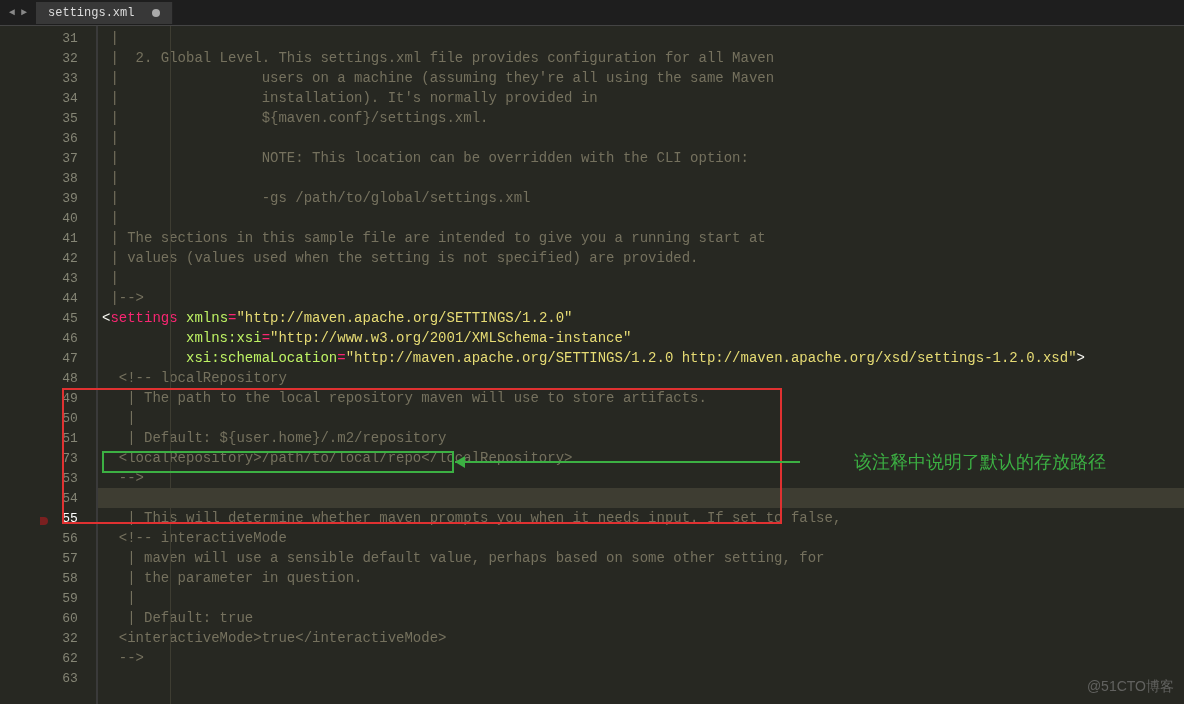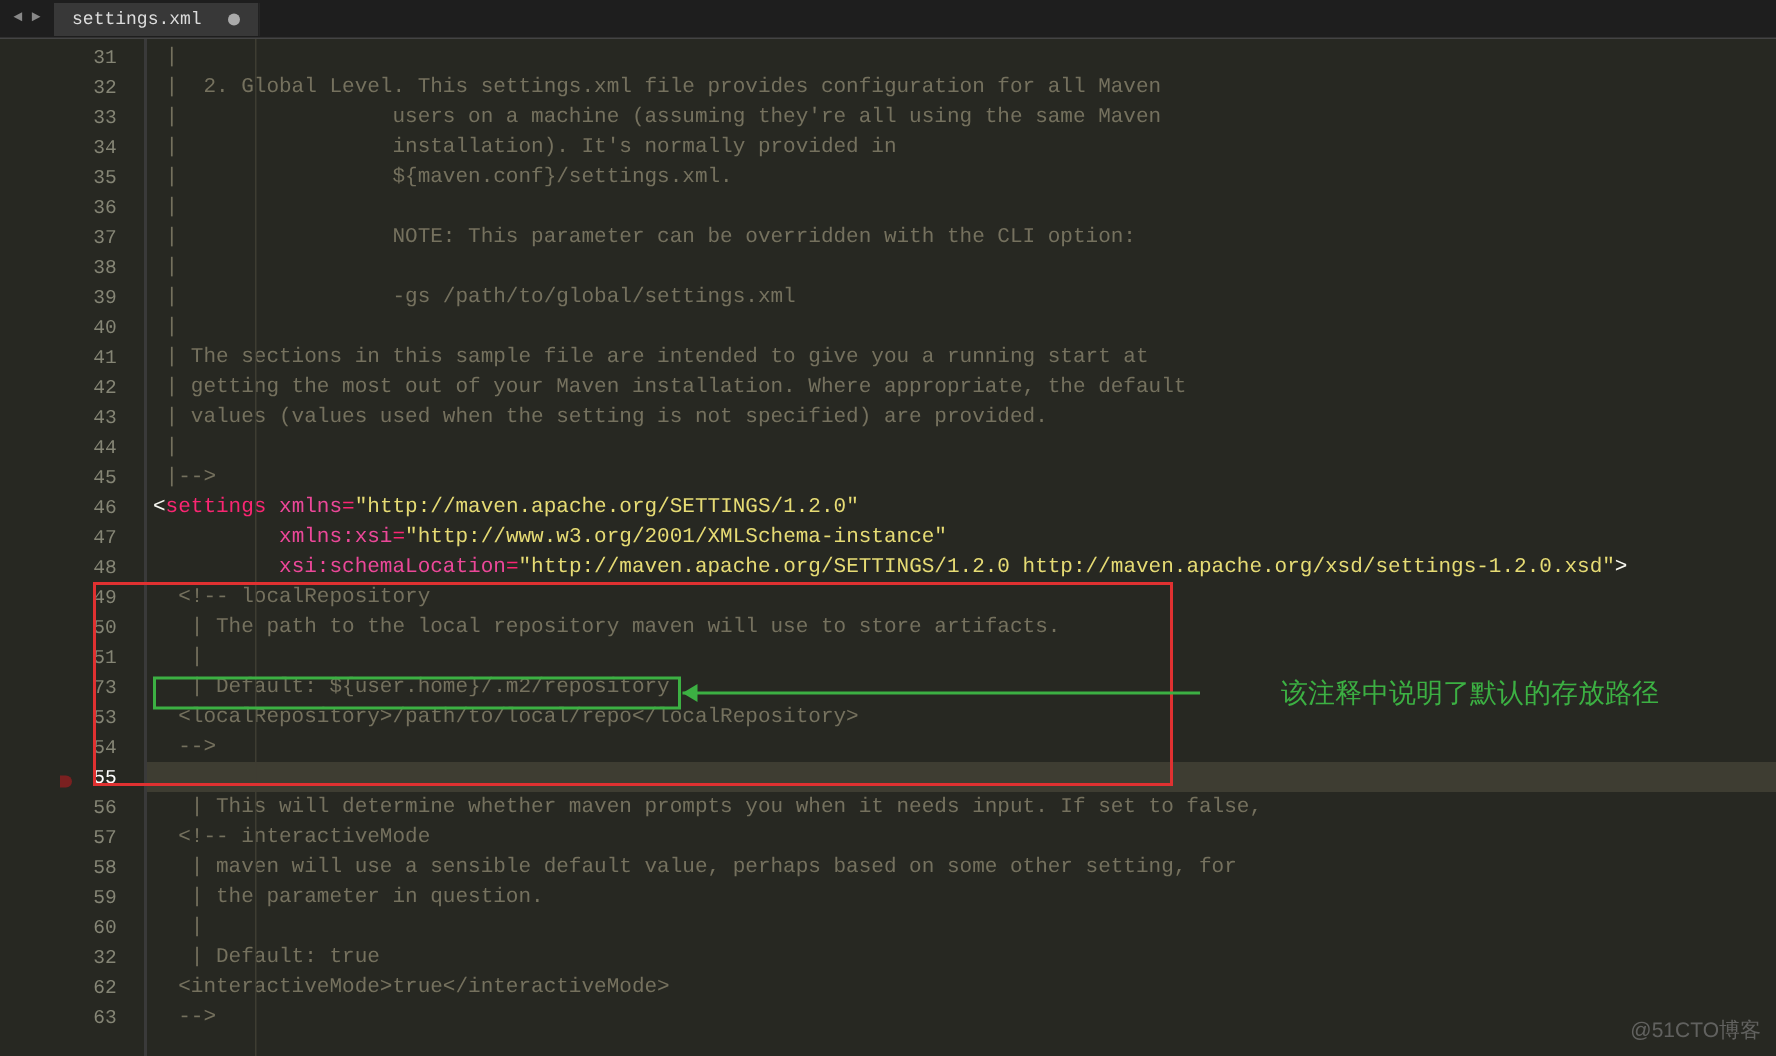--- a/index.html
+++ b/index.html
@@ -14,21 +14,21 @@
 .code-area { flex:1; padding-top:2px; position:relative; }
 .line { height:20px; display:flex; align-items:center; white-space:pre; }
 .gutter .line { justify-content:center; color:#858575; font-size:13px; }
 .gutter .line.active { color:#fff; }
 .ruler { position:absolute; left:72px; top:0; bottom:0; width:1px; background:#3e3d32; }
 .code-area .line { padding-left:4px; }
 .active-line { background:#3e3d32; }
 .c-comment { color:#75715e; }
 .c-bracket { color:#f8f8f2; }
 .c-tag { color:#f92672; }
-.c-attr { color:#ec4899; }
+.c-attr { color:#bef264; }
 .c-op { color:#f92672; }
 .c-str { color:#e6db74; }
 .c-white { color:#f8f8f2; }
 .red-box { position:absolute; border:2px solid #e03131; pointer-events:none; }
 .green-box { position:absolute; border:2px solid #3cb043; pointer-events:none; }
 .arrow-line { position:absolute; height:2px; background:#3cb043; }
 .arrow-head { position:absolute; width:0; height:0; border-top:6px solid transparent; border-bottom:6px solid transparent; }
 .annotation { position:absolute; color:#3cb043; font-size:18px; font-family:"Microsoft YaHei",sans-serif; }
 .watermark { position:absolute; right:10px; bottom:8px; color:#888; font-size:14px; opacity:.6; font-family:"Microsoft YaHei",sans-serif; }
 .gutter-dot { position:absolute; left:-4px; width:8px; height:8px; background:#7a2020; border-radius:0 4px 4px 0; }
@@ -85,26 +85,25 @@
       <div class="line">63</div>
     </div>
   <div class="code-area" id="code">
     <div class="ruler"></div>
   <div class="line"><span class="c-comment"> |</span></div>
       <div class="line"><span class="c-comment"> |  2. Global Level. This settings.xml file provides configuration for all Maven</span></div>
       <div class="line"><span class="c-comment"> |                 users on a machine (assuming they're all using the same Maven</span></div>
       <div class="line"><span class="c-comment"> |                 installation). It's normally provided in</span></div>
       <div class="line"><span class="c-comment"> |                 ${maven.conf}/settings.xml.</span></div>
       <div class="line"><span class="c-comment"> |</span></div>
-      <div class="line"><span class="c-comment"> |                 NOTE: This parameter can be overridden with the CLI option:</span></div>
+      <div class="line"><span class="c-comment"> |                 NOTE: This location can be overridden with the CLI option:</span></div>
       <div class="line"><span class="c-comment"> |</span></div>
       <div class="line"><span class="c-comment"> |                 -gs /path/to/global/settings.xml</span></div>
       <div class="line"><span class="c-comment"> |</span></div>
       <div class="line"><span class="c-comment"> | The sections in this sample file are intended to give you a running start at</span></div>
-      <div class="line"><span class="c-comment"> | getting the most out of your Maven installation. Where appropriate, the default</span></div>
       <div class="line"><span class="c-comment"> | values (values used when the setting is not specified) are provided.</span></div>
       <div class="line"><span class="c-comment"> |</span></div>
       <div class="line"><span class="c-comment"> |--&gt;</span></div>
       <div class="line"><span class="c-bracket">&lt;</span><span class="c-tag">settings</span><span class="c-white"> </span><span class="c-attr">xmlns</span><span class="c-op">=</span><span class="c-str">"http://maven.apache.org/SETTINGS/1.2.0"</span></div>
       <div class="line"><span class="c-white">          </span><span class="c-attr">xmlns:xsi</span><span class="c-op">=</span><span class="c-str">"http://www.w3.org/2001/XMLSchema-instance"</span></div>
       <div class="line"><span class="c-white">          </span><span class="c-attr">xsi:schemaLocation</span><span class="c-op">=</span><span class="c-str">"http://maven.apache.org/SETTINGS/1.2.0 http://maven.apache.org/xsd/settings-1.2.0.xsd"</span><span class="c-bracket">&gt;</span></div>
       <div class="line"><span class="c-comment">  &lt;!-- localRepository</span></div>
       <div class="line"><span class="c-comment">   | The path to the local repository maven will use to store artifacts.</span></div>
       <div class="line"><span class="c-comment">   |</span></div>
       <div class="line"><span class="c-comment">   | Default: ${user.home}/.m2/repository</span></div>

